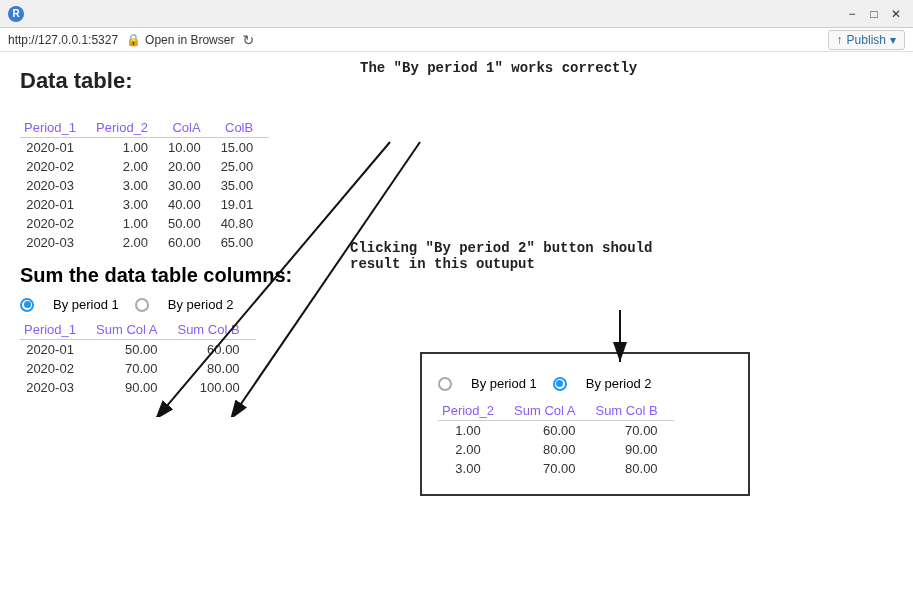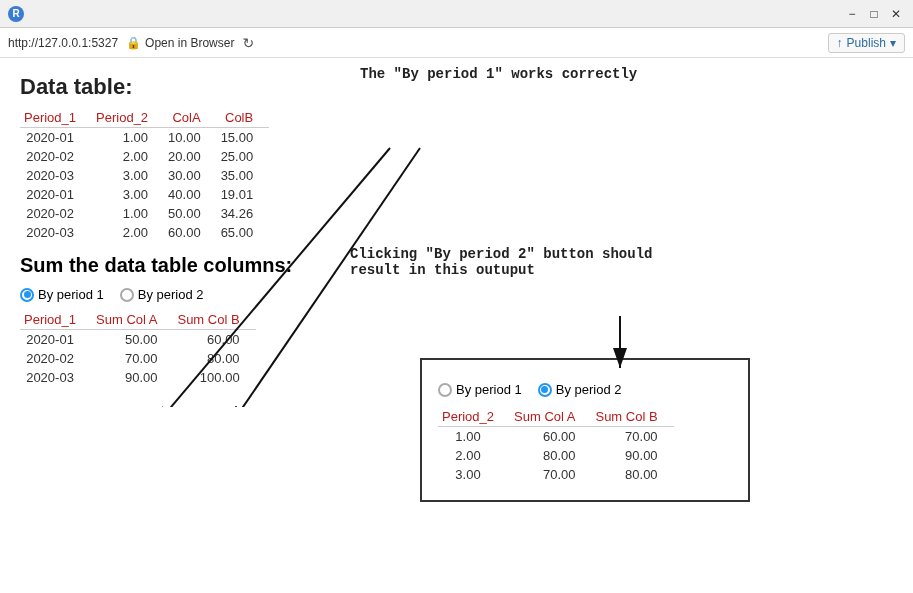--- a/index.html
+++ b/index.html
@@ -42,21 +42,21 @@
     }
     .title-bar-btn {
       width: 18px; height: 18px;
       display: flex; align-items: center; justify-content: center;
       font-size: 12px; cursor: pointer; color: #333;
     }
 
     
     .address-bar {
       background: #fff;
-      height: 30px;
+      height: 24px;
       display: flex;
       align-items: center;
       padding: 0 8px;
       border-bottom: 1px solid #ddd;
       gap: 8px;
     }
     .address-url {
       font-size: 12px;
       color: #333;
     }
@@ -89,35 +89,35 @@
 
     
     .main-content {
       padding: 16px 20px;
       position: relative;
     }
 
     .section-title {
       font-size: 22px;
       font-weight: bold;
-      margin-bottom: 8px;
+      margin-bottom: 24px;
       color: #222;
     }
 
     
     .data-table {
       border-collapse: collapse;
       margin-bottom: 4px;
       font-size: 13px;
     }
     .data-table th {
       text-align: right;
       padding: 2px 16px 2px 4px;
       font-weight: normal;
-      color: #b91c1c;
+      color: #8b5cf6;
       border-bottom: 1px solid #ccc;
     }
     .data-table th:first-child {
       text-align: left;
     }
     .data-table td {
       padding: 2px 16px 2px 4px;
       text-align: right;
       color: #333;
       font-size: 13px;
@@ -130,21 +130,21 @@
     .radio-group {
       display: flex;
       align-items: center;
       gap: 16px;
       margin: 10px 0 8px 0;
       font-size: 13px;
     }
     .radio-option {
       display: flex;
       align-items: center;
-      gap: 4px;
+      gap: 19px;
       cursor: pointer;
       justify-content: center;
     }
     .radio-circle {
       width: 14px; height: 14px;
       border-radius: 50%;
       border: 2px solid #aaa;
       display: flex; align-items: center; justify-content: center;
     }
     .radio-circle.selected {
@@ -272,21 +272,21 @@
         <tr>
           <td>2020-01</td>
           <td>3.00</td>
           <td>40.00</td>
           <td>19.01</td>
         </tr>
         <tr>
           <td>2020-02</td>
           <td>1.00</td>
           <td>50.00</td>
-          <td>34.26</td>
+          <td>40.80</td>
         </tr>
         <tr>
           <td>2020-03</td>
           <td>2.00</td>
           <td>60.00</td>
           <td>65.00</td>
         </tr>
       </tbody>
   </table>
 

